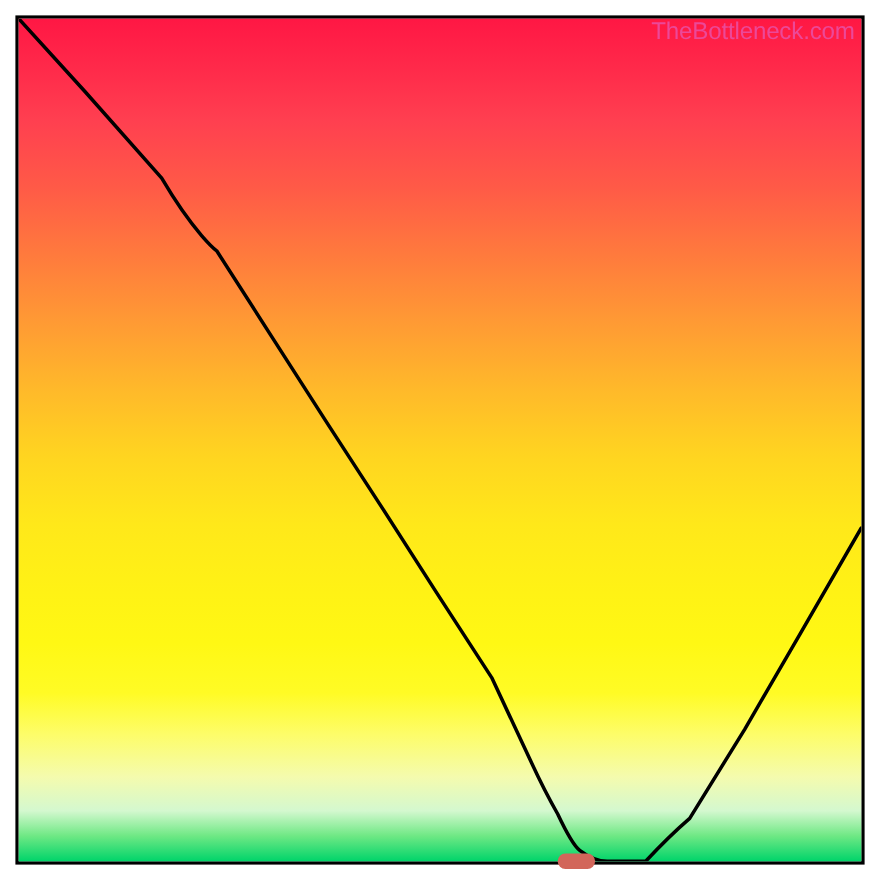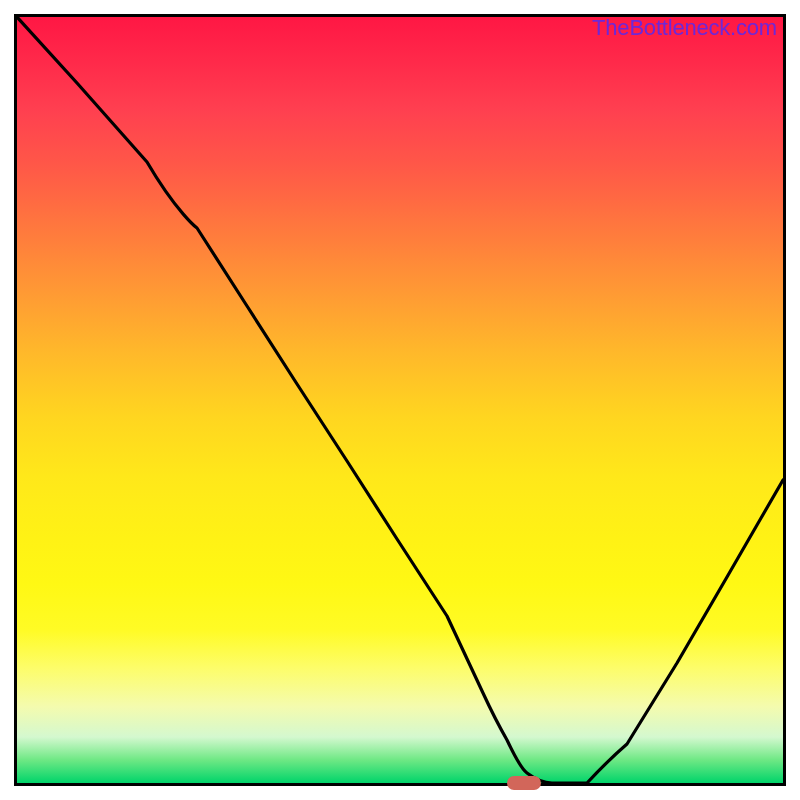--- a/index.html
+++ b/index.html
@@ -53,21 +53,21 @@
     width: 100%;
     height: 100%;
     pointer-events: none;
   }
   .watermark {
     position: absolute;
     top: -2px;
     right: 6px;
     font-family: "Helvetica Neue", Helvetica, Arial, sans-serif;
     font-size: 22px;
-    color: #6d28d9;
+    color: #ec4899;
     font-weight: 400;
     letter-spacing: -0.2px;
   }
   .marker {
     position: absolute;
     width: 34px;
     height: 14px;
     background: #d2665a;
     border-radius: 7px;
   }

